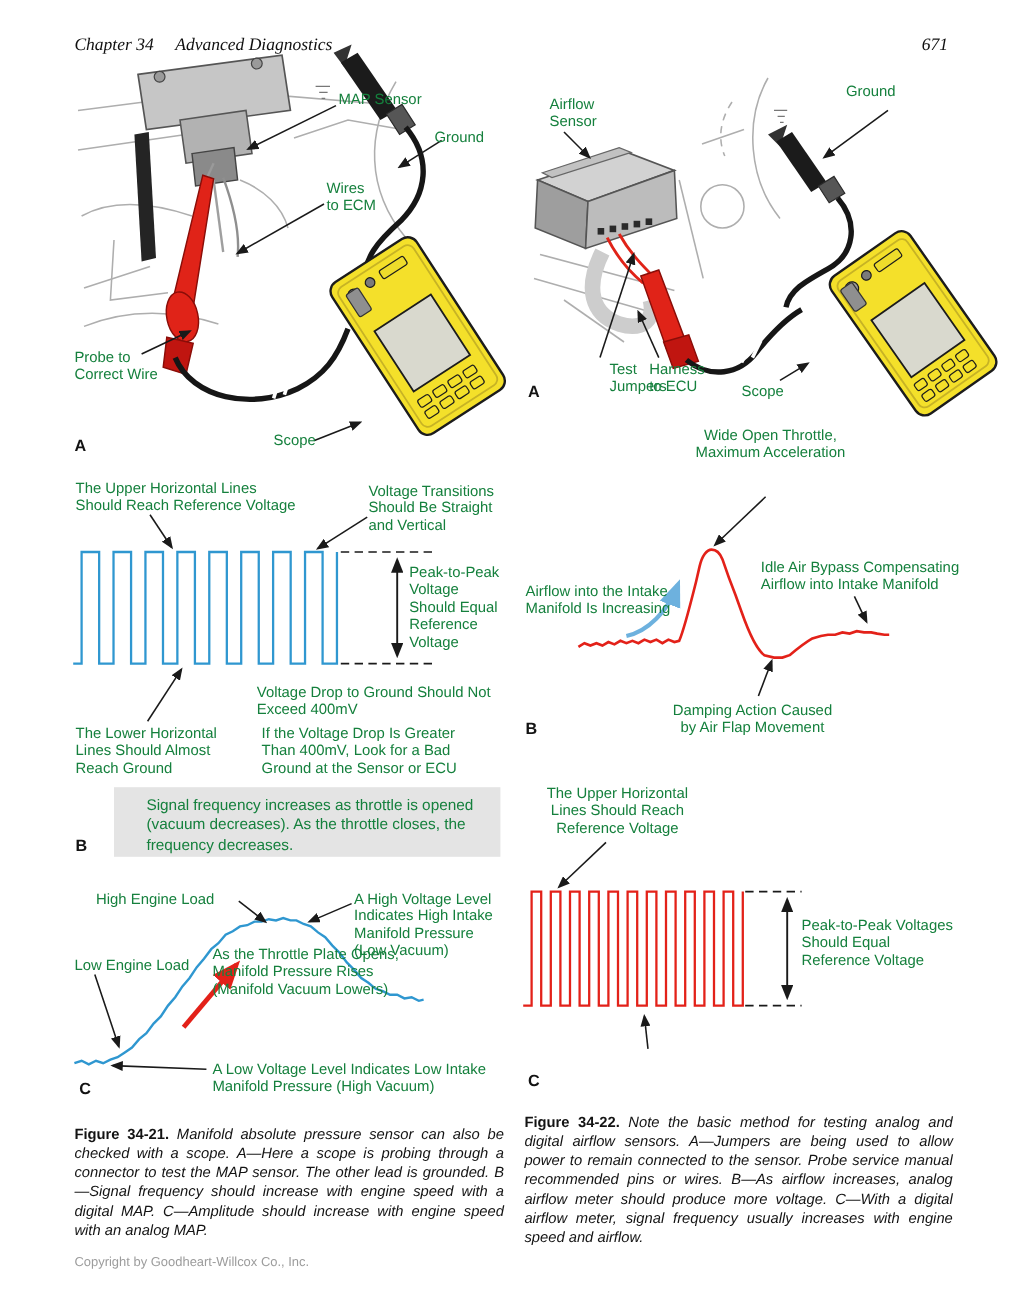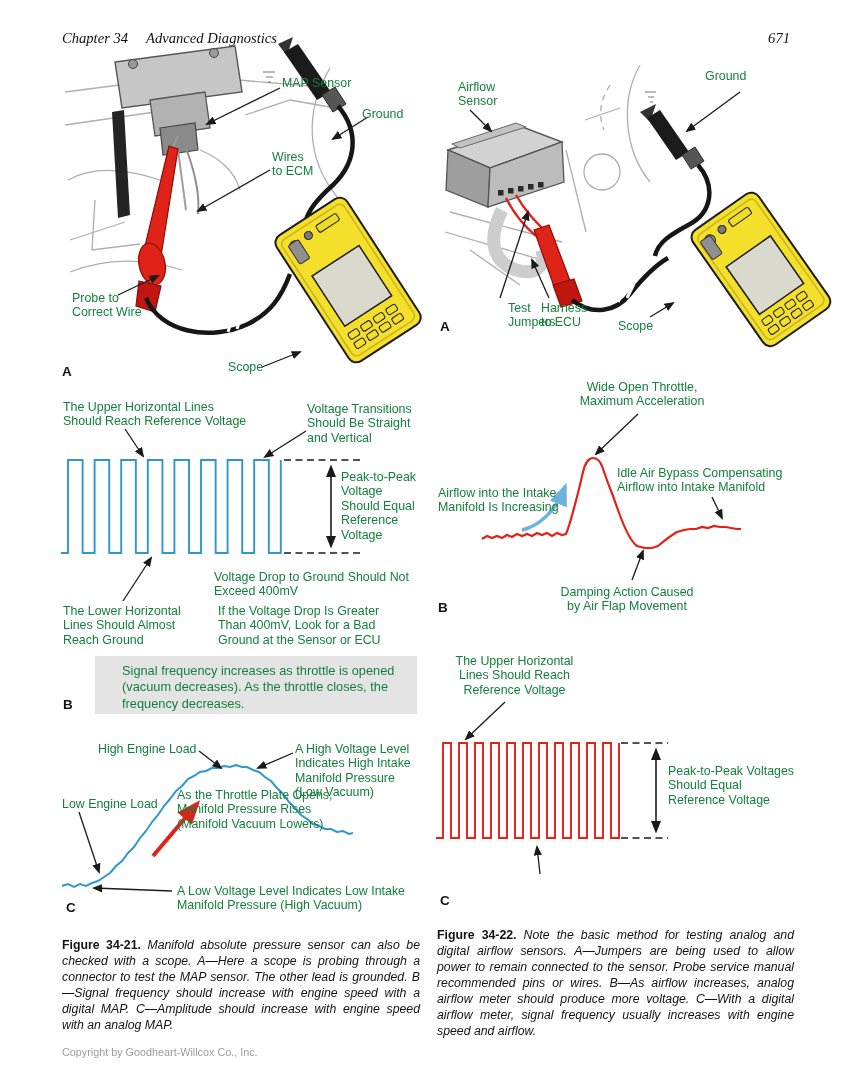--- a/index.html
+++ b/index.html
@@ -109,21 +109,21 @@
       <path d="M368,117 L333,139" marker-end="url(#ah-la)"></path>
       <path d="M270,170 L198,211" marker-end="url(#ah-la)"></path>
       <path d="M118,295 L158,276" marker-end="url(#ah-la)"></path>
       <path d="M262,367 L300,352" marker-end="url(#ah-la)"></path>
     </g>
   </svg>
   <div class="lbl" style="left:282px;top:76px;">MAP Sensor</div>
   <div class="lbl" style="left:362px;top:107px;">Ground</div>
   <div class="lbl" style="left:272px;top:150px;">Wires
 to ECM</div>
-  <div class="lbl" style="left:72px;top:291px;">Probe to
+  <div class="lbl" style="left:62px;top:291px;">Probe to
 Correct Wire</div>
   <div class="lbl" style="left:228px;top:360px;">Scope</div>
   <div class="panel" style="left:62px;top:364px;">A</div>
 
   <svg style="left:58px;top:420px;" width="372" height="225" viewBox="58 420 372 225">
     <defs>
       <marker id="ah-lb" viewBox="0 0 10 8" refX="8" refY="4" markerWidth="8" markerHeight="6.5" orient="auto-start-reverse">
           <path d="M0,0 L10,4 L0,8 z" fill="#1a1a1a"></path>
         </marker>
     </defs>
@@ -175,21 +175,21 @@
     </defs>
     <path d="M62,886 L68,884 L74,887 L80,884 L86,886 L92,883 L98,881 L104,877 L110,873 L116,866 L122,861 L128,853 L134,847 L140,838 L146,831 L152,822 L158,815 L164,806 L170,799 L176,791 L182,786 L188,779 L194,776 L200,772 L206,771 L212,768 L218,768 L224,766 L230,767 L236,765 L242,767 L247,767 L253,770 L259,772 L265,777 L271,781 L277,788 L283,794 L289,802 L295,808 L301,815 L307,819 L313,824 L319,826 L325,829 L331,829 L337,832 L343,831 L349,834 L353,833" fill="none" stroke="#2f97d0" stroke-width="2"></path>
     <line x1="153" y1="856" x2="197" y2="804" stroke="#e32119" stroke-width="4" marker-end="url(#ah-lc-r)"></line>
     <g stroke="#1a1a1a" stroke-width="1.3" fill="none">
       <path d="M199,751 L221,768" marker-end="url(#ah-lc)"></path>
       <path d="M293,753 L258,768" marker-end="url(#ah-lc)"></path>
       <path d="M79,812 L99,872" marker-end="url(#ah-lc)"></path>
       <path d="M172,891 L94,888" marker-end="url(#ah-lc)"></path>
     </g>
   </svg>
-  <div class="lbl" style="left:98px;top:742px;text-align:center;">High Engine Load</div>
+  <div class="lbl" style="left:80px;top:742px;text-align:center;">High Engine Load</div>
   <div class="lbl" style="left:295px;top:742px;">A High Voltage Level
 Indicates High Intake
 Manifold Pressure
 (Low Vacuum)</div>
   <div class="lbl" style="left:62px;top:797px;">Low Engine Load</div>
   <div class="lbl" style="left:177px;top:788px;">As the Throttle Plate Opens,
 Manifold Pressure Rises
 (Manifold Vacuum Lowers)</div>
   <div class="lbl" style="left:177px;top:884px;">A Low Voltage Level Indicates Low Intake
 Manifold Pressure (High Vacuum)</div>
@@ -305,23 +305,23 @@
         </marker>
     </defs>
     <path d="M482,539 L487,536 L492,538 L497,536 L502,538 L507,535 L512,537 L517,534 L522,536 L527,534 L532,536 L537,533 L542,535 L547,533 L552,536 L557,533 L562,535 L566,534 C570,525 575,505 580,485 L583,472 C585,463 589,458 593,458 C597,458 600,461 602,466 C605,475 609,486 613,496 L618,510 C624,527 630,541 637,546 L645,548 L652,548 L658,546 C664,541 670,536 677,532 L684,530 L690,529 L696,529 L702,527 L708,528 L714,526 L720,527 L726,527 L731,528 L737,529 L741,529" fill="none" stroke="#e32119" stroke-width="2.2"></path>
     <path d="M522,530 C540,526 556,510 565,487" fill="none" stroke="#6db1de" stroke-width="3.5" marker-end="url(#ah-rb-b)"></path>
     <g stroke="#1a1a1a" stroke-width="1.3" fill="none">
       <path d="M638,414 L596,454" marker-end="url(#ah-rb)"></path>
       <path d="M712,497 L722,518" marker-end="url(#ah-rb)"></path>
       <path d="M632,580 L643,551" marker-end="url(#ah-rb)"></path>
     </g>
   </svg>
-  <div class="lbl ctr" style="left:577px;top:380px;width:130px;">Wide Open Throttle,
+  <div class="lbl ctr" style="left:577px;top:356px;width:130px;">Wide Open Throttle,
 Maximum Acceleration</div>
-  <div class="lbl" style="left:617px;top:466px;">Idle Air Bypass Compensating
+  <div class="lbl" style="left:634px;top:466px;">Idle Air Bypass Compensating
 Airflow into Intake Manifold</div>
   <div class="lbl" style="left:438px;top:486px;">Airflow into the Intake
 Manifold Is Increasing</div>
   <div class="lbl ctr" style="left:552px;top:585px;width:150px;">Damping Action Caused
 by Air Flap Movement</div>
   <div class="panel" style="left:438px;top:600px;">B</div>
 
   <svg style="left:435px;top:648px;" width="360" height="262" viewBox="435 648 360 262">
     <defs>
       <marker id="ah-rc" viewBox="0 0 10 8" refX="8" refY="4" markerWidth="8" markerHeight="6.5" orient="auto-start-reverse">

